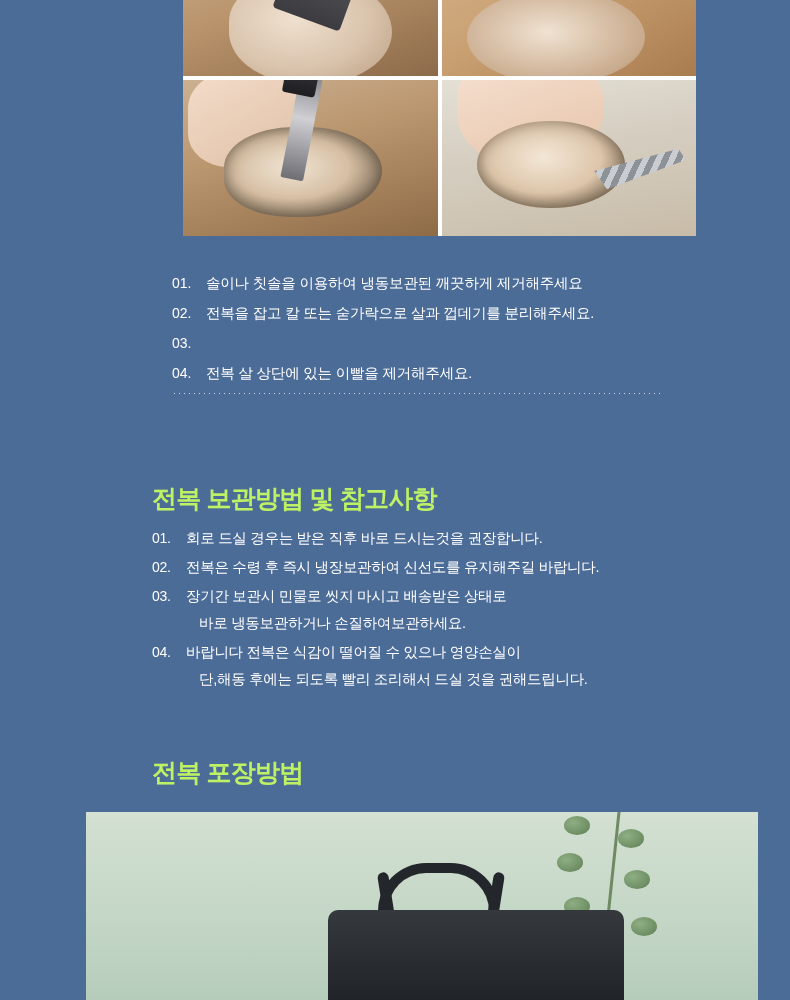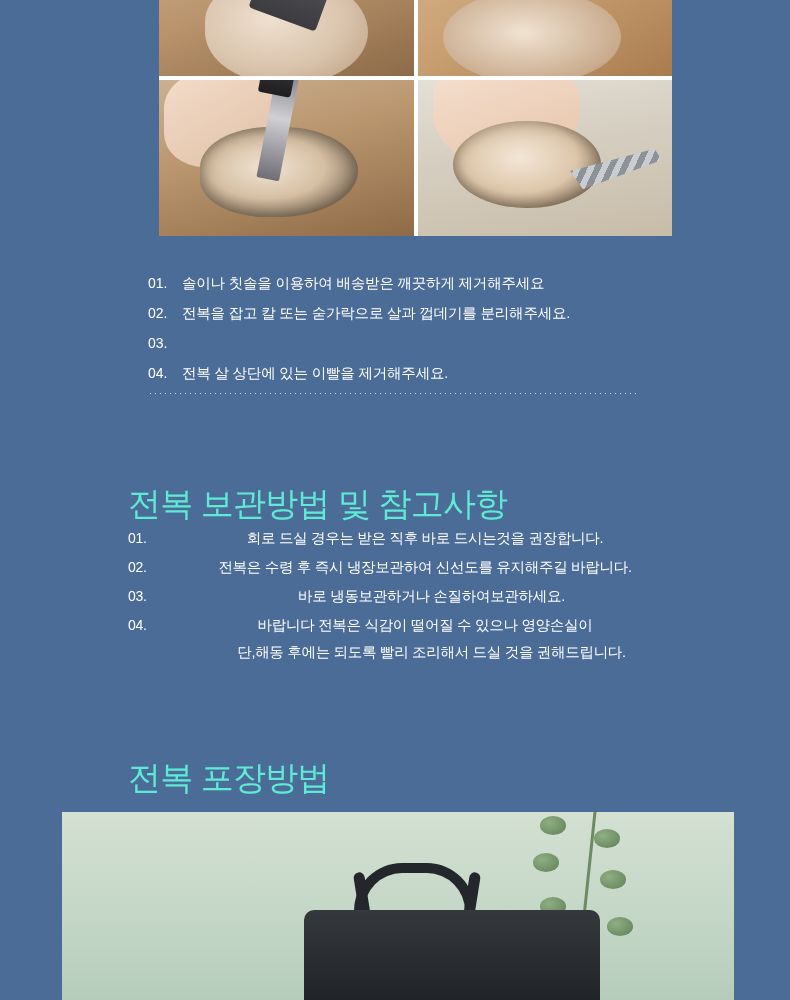--- a/index.html
+++ b/index.html
@@ -13,20 +13,21 @@
     position: relative;
     overflow: hidden;
     font-family: "Liberation Sans", "DejaVu Sans", sans-serif;
     color: #ffffff;
   }
 
   .page {
     position: absolute;
     inset: 0;
     background: #4c6c98;
+    margin-left: 24px;
   }
 
   
   .photo-grid {
     position: absolute;
     left: 159px;
     top: -80px;
     width: 513px;
     height: 316px;
     display: grid;
@@ -165,24 +166,24 @@
     width: 490px;
     height: 1px;
     background-image: radial-gradient(circle, rgba(255,255,255,.75) 1px, transparent 1.1px);
     background-size: 5px 2px;
     background-repeat: repeat-x;
   }
 
   
   .heading {
     position: absolute;
-    font-size: 33px;
-    font-weight: normal;
+    font-size: 25px;
+    font-weight: bold;
     letter-spacing: -0.8px;
-    color: #5eead4;
+    color: #bef264;
   }
   .heading.h-storage { left: 128px; top: 482px; }
   .heading.h-packaging { left: 128px; top: 756px; }
 
   
   .notes {
     position: absolute;
     left: 128px;
     top: 525px;
     width: 560px;
@@ -193,21 +194,21 @@
     font-size: 14.5px;
     line-height: 27px;
     letter-spacing: -0.3px;
     margin-bottom: 2px;
   }
   .note .num {
     width: 34px;
     flex: none;
     font-size: 14px;
   }
-  .note .lines { flex: 1; text-align: center; }
+  .note .lines { flex: 1; }
   .note .lines .ln2 { padding-left: 13px; display: block; }
   .note .lines .ln3 { padding-left: 13px; display: block; }
 
   
   .pack-photo {
     position: absolute;
     left: 62px;
     top: 812px;
     width: 672px;
     height: 188px;
@@ -283,21 +284,21 @@
     <div class="photo ph4">
       <div class="fingers"></div>
       <div class="shell"></div>
       <div class="scissors"></div>
     </div>
   </div>
 
   <div class="steps">
     <div class="step">
       <span class="num">01.</span>
-      <span>솔이나 칫솔을 이용하여 배송받은 깨끗하게 제거해주세요</span>
+      <span>솔이나 칫솔을 이용하여 냉동보관된 깨끗하게 제거해주세요</span>
     </div>
     <div class="step">
       <span class="num">02.</span>
       <span>전복을 잡고 칼 또는 숟가락으로 살과 껍데기를 분리해주세요.</span>
     </div>
     <div class="step">
       <span class="num">03.</span>
     </div>
     <div class="step">
       <span class="num">04.</span>
@@ -321,20 +322,21 @@
     <div class="note">
       <span class="num">02.</span>
       <span class="lines">
         <span class="ln1">전복은 수령 후 즉시 냉장보관하여 신선도를 유지해주길 바랍니다.</span>
       </span>
     </div>
 
     <div class="note">
       <span class="num">03.</span>
       <span class="lines">
+        <span class="ln1">장기간 보관시 민물로 씻지 마시고 배송받은 상태로</span>
         <span class="ln2">바로 냉동보관하거나 손질하여보관하세요.</span>
       </span>
     </div>
 
     <div class="note">
       <span class="num">04.</span>
       <span class="lines">
         <span class="ln1">바랍니다 전복은 식감이 떨어질 수 있으나 영양손실이</span>
         <span class="ln3">단,해동 후에는 되도록 빨리 조리해서 드실 것을 권해드립니다.</span>
       </span>

